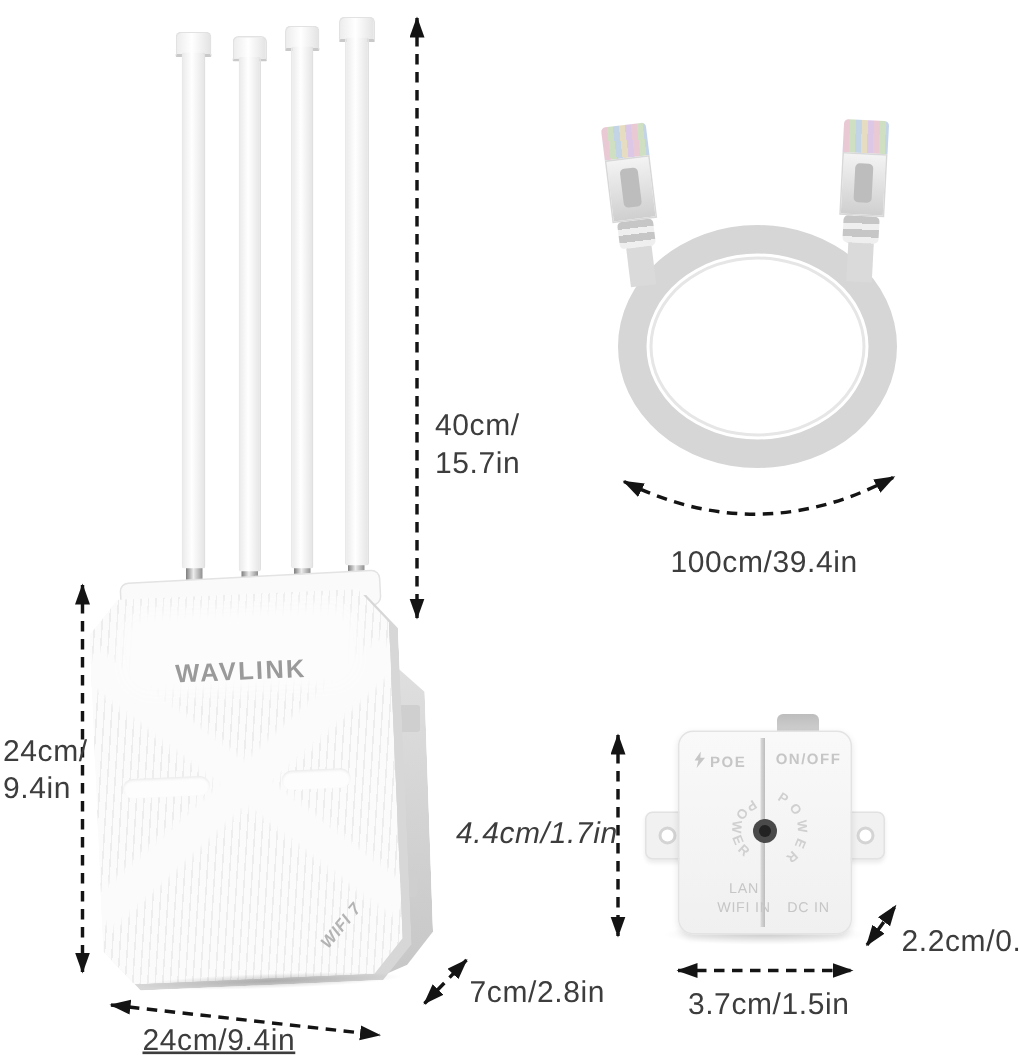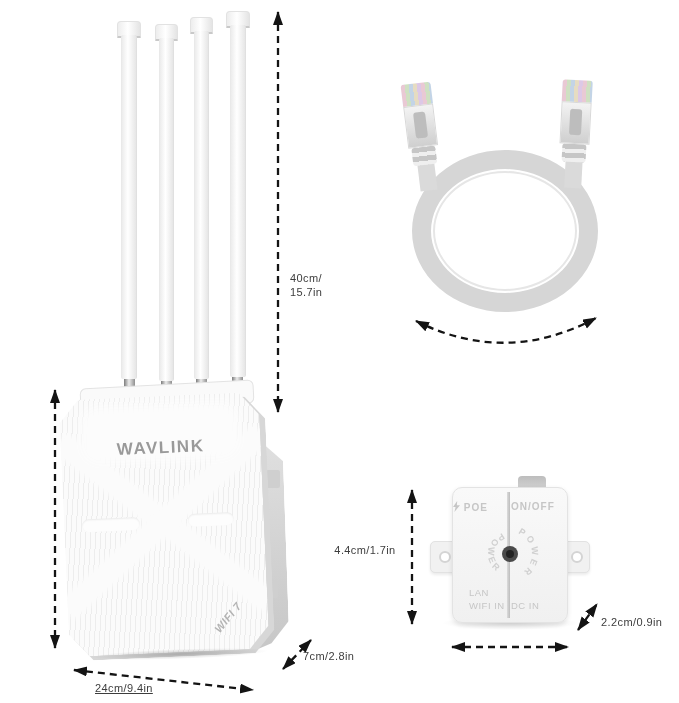--- a/index.html
+++ b/index.html
@@ -2,21 +2,21 @@
 <html><head>
 <meta charset="utf-8">
 <style>
   html,body{margin:0;padding:0;background:#ffffff;}
   .canvas{
     position:relative;width:679px;height:703px;background:#ffffff;overflow:hidden;
     font-family:"Liberation Sans", sans-serif;
   }
   
   .dim-label{
-    position:absolute;color:#3d3d3d;font-size:11px;letter-spacing:.4px;
+    position:absolute;color:#3d3d3d;font-size:20px;letter-spacing:.4px;
     line-height:1.25;white-space:nowrap;
   }
   
   .ant-cap{position:absolute;background:linear-gradient(90deg,#ededed,#ffffff 45%,#e4e4e4);
     border:1px solid #e2e2e2;border-bottom:2px solid #c9c9c9;border-radius:4px 4px 1px 1px;}
   .ant-stem{position:absolute;background:linear-gradient(90deg,#ececec,#ffffff 42%,#e6e6e6);
     border-left:1px solid #e9e9e9;border-right:1px solid #e0e0e0;border-radius:2px;}
   .ant-conn{position:absolute;background:linear-gradient(90deg,#7d7d7d,#ececec 45%,#8f8f8f);
     border-radius:2px;}
   
@@ -70,21 +70,21 @@
   .ear{position:absolute;width:28px;height:30px;background:#f1f1f1;border:1px solid #e2e2e2;
     border-radius:5px;box-shadow:0 2px 3px rgba(0,0,0,.08);}
   .ear .hole{position:absolute;left:8px;top:9px;width:12px;height:12px;border-radius:50%;
     background:#ffffff;border:2px solid #d4d4d4;box-sizing:border-box;}
   .adapter-body{position:absolute;left:452px;top:487px;width:114px;height:134px;
     background:linear-gradient(180deg,#f9f9f9,#f0f0f0);border:1px solid #e3e3e3;
     border-radius:10px;box-shadow:0 2px 5px rgba(0,0,0,.10);}
   .adapter-divider{position:absolute;left:54px;top:4px;bottom:4px;width:3px;
     background:linear-gradient(90deg,#dcdcdc,#bcbcbc);}
   .engraved{position:absolute;color:#c6c6c6;font-size:10px;letter-spacing:1px;
-    font-weight:bold;}
+    text-align:center;font-weight:bold;}
   .engraved.small{font-size:9.5px;letter-spacing:.5px;line-height:1.3;font-weight:normal;}
   .emblem{position:absolute;left:27px;top:36px;}
   
   .dims-svg{position:absolute;left:0;top:0;}
 </style>
 </head>
 <body>
 
 <div class="canvas">
 
@@ -201,18 +201,24 @@
       <path d="M412,490 L412,624" marker-start="url(#ah)" marker-end="url(#ah)"></path>
       <path d="M578,630 L597,604" marker-start="url(#ah)" marker-end="url(#ah)"></path>
       <path d="M452,647 L568,647" marker-start="url(#ah)" marker-end="url(#ah)"></path>
     </g>
   </svg>
 
   <div class="dim-label" style="left:290px;top:272px;">
     <span>40cm/</span><br>
     <span>15.7in</span>
   </div>
+  <div class="dim-label" style="left:2px;top:489px;">
+    <span>24cm/</span><br>
+    <span>9.4in</span>
+  </div>
   <div class="dim-label" style="left:95px;top:682px;text-decoration:underline;">24cm/9.4in</div>
-  <div class="dim-label" style="left:303px;top:650px;text-align:right;">7cm/2.8in</div>
-  <div class="dim-label" style="left:324px;top:544px;width:82px;text-align:center;">4.4cm/1.7in</div>
+  <div class="dim-label" style="left:313px;top:650px;text-align:right;">7cm/2.8in</div>
+  <div class="dim-label" style="left:447px;top:363px;width:120px;text-align:center;">100cm/39.4in</div>
+  <div class="dim-label" style="left:304px;top:544px;width:82px;text-align:center;font-style:italic;">4.4cm/1.7in</div>
   <div class="dim-label" style="left:601px;top:616px;">2.2cm/0.9in</div>
+  <div class="dim-label" style="left:455px;top:658px;width:115px;text-align:center;">3.7cm/1.5in</div>
 
 </div>
 
 </body></html>

